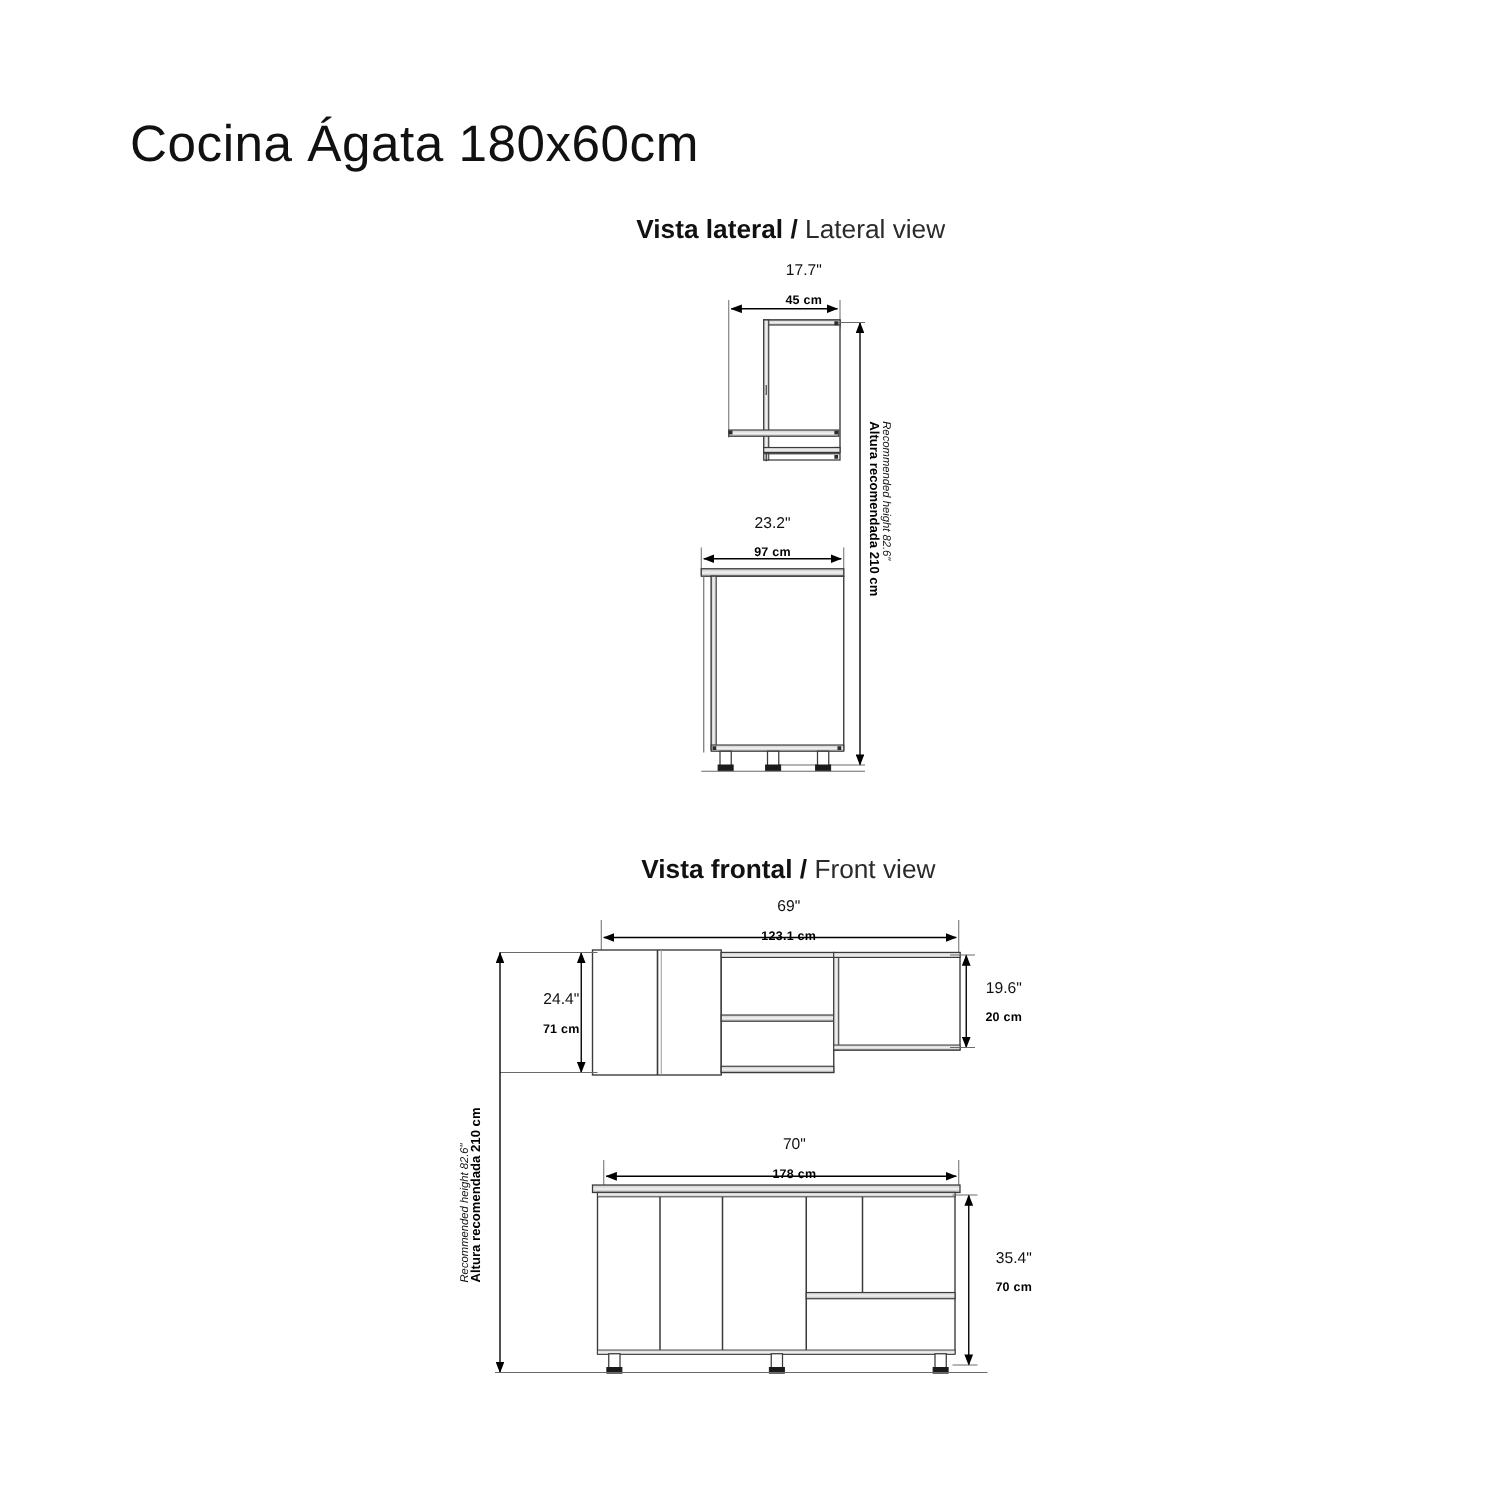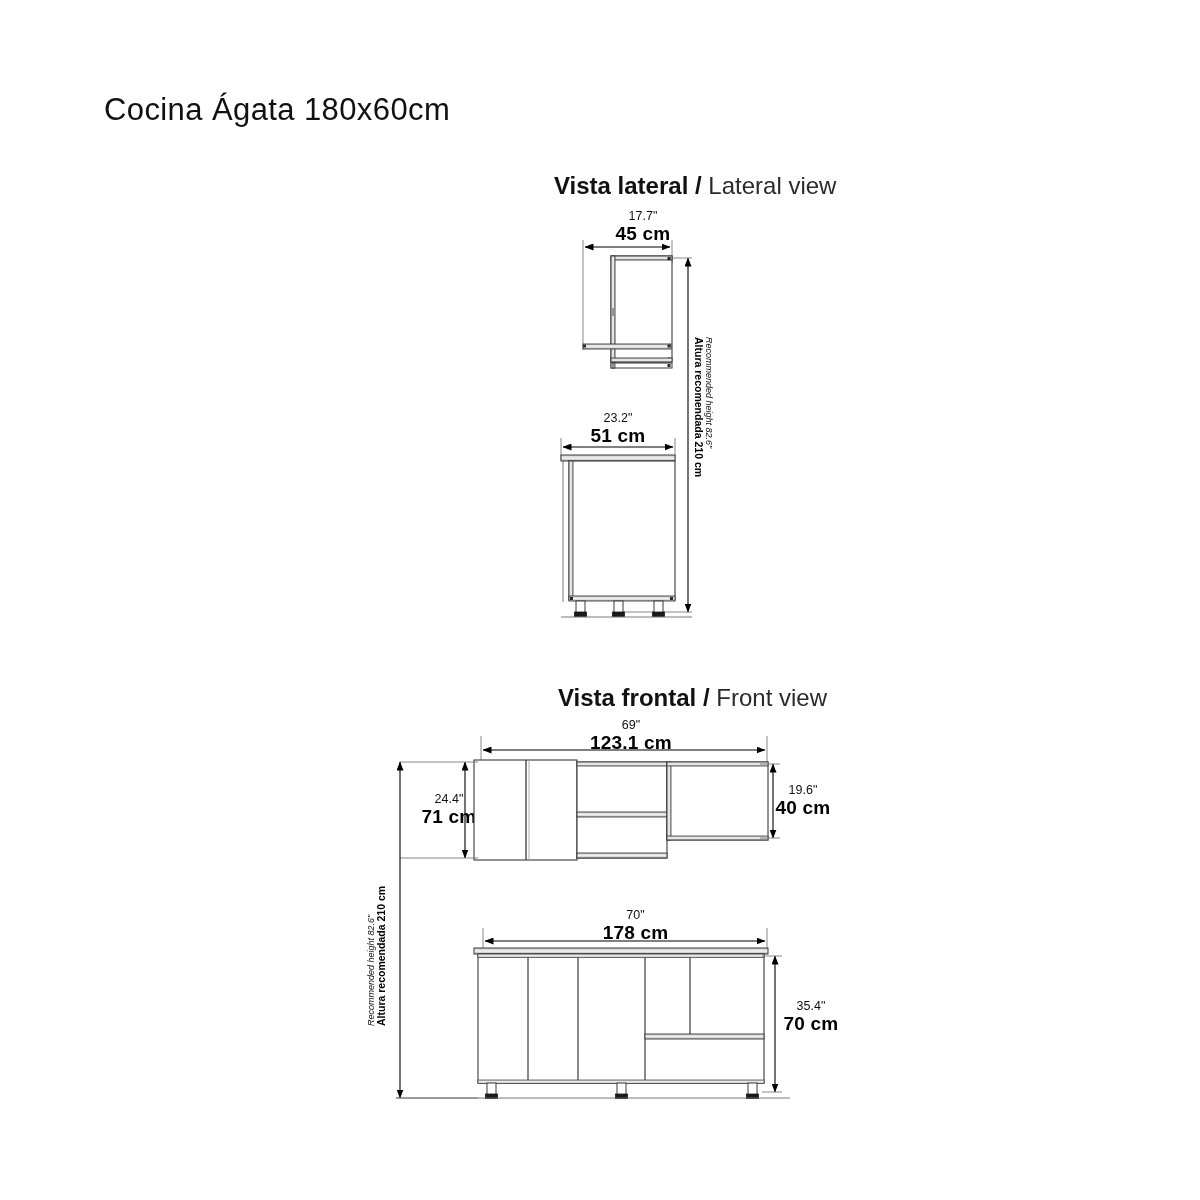--- a/index.html
+++ b/index.html
@@ -17,33 +17,32 @@
   }
   .page {
     position: absolute;
     inset: 0;
   }
   
   #product-title {
     position: absolute;
     left: 104px;
     top: 92px;
-    font-size: 31px;
+    font-size: 41px;
     font-weight: 400;
     letter-spacing: 0.4px;
     color: #111111;
     white-space: nowrap;
   }
   
   .section-heading {
     position: absolute;
-    font-size: 24px;
+    font-size: 21px;
     white-space: nowrap;
     color: #111111;
-    margin-left: 45px;
   }
   .section-heading .es {
     font-weight: 700;
   }
   .section-heading .sep {
     font-weight: 700;
   }
   .section-heading .en {
     font-weight: 400;
     color: #2a2a2a;
@@ -59,24 +58,25 @@
     white-space: nowrap;
   }
   .dim .inch {
     display: block;
     font-size: 12.5px;
     font-weight: 400;
     color: #111111;
   }
   .dim .cm {
     display: block;
-    font-size: 19px;
+    font-size: 10px;
     font-weight: 700;
     color: #000000;
     letter-spacing: 0.2px;
+    margin-top: 12px;
   }
   
   .vlabel {
     position: absolute;
     white-space: nowrap;
     line-height: 1.12;
     transform-origin: left top;
   }
   .vlabel .en {
     font-size: 9px;
@@ -126,36 +126,36 @@
     <span class="en">Front view</span>
   </div>
 
   <div class="dim" style="left:568px; top:210px; width:150px;">
     <span class="inch">17.7"</span>
     <span class="cm">45 cm</span>
   </div>
 
   <div class="dim" style="left:543px; top:412px; width:150px;">
     <span class="inch">23.2"</span>
-    <span class="cm">51 cm</span>
+    <span class="cm">97 cm</span>
   </div>
 
   <div class="dim" style="left:536px; top:719px; width:190px;">
     <span class="inch">69"</span>
     <span class="cm">123.1 cm</span>
   </div>
 
   <div class="dim" style="left:418px; top:793px; width:62px;">
     <span class="inch">24.4"</span>
     <span class="cm">71 cm</span>
   </div>
 
   <div class="dim" style="left:772px; top:784px; width:62px;">
     <span class="inch">19.6"</span>
-    <span class="cm">40 cm</span>
+    <span class="cm">20 cm</span>
   </div>
 
   <div class="dim" style="left:548px; top:909px; width:175px;">
     <span class="inch">70"</span>
     <span class="cm">178 cm</span>
   </div>
 
   <div class="dim" style="left:780px; top:1000px; width:62px;">
     <span class="inch">35.4"</span>
     <span class="cm">70 cm</span>

